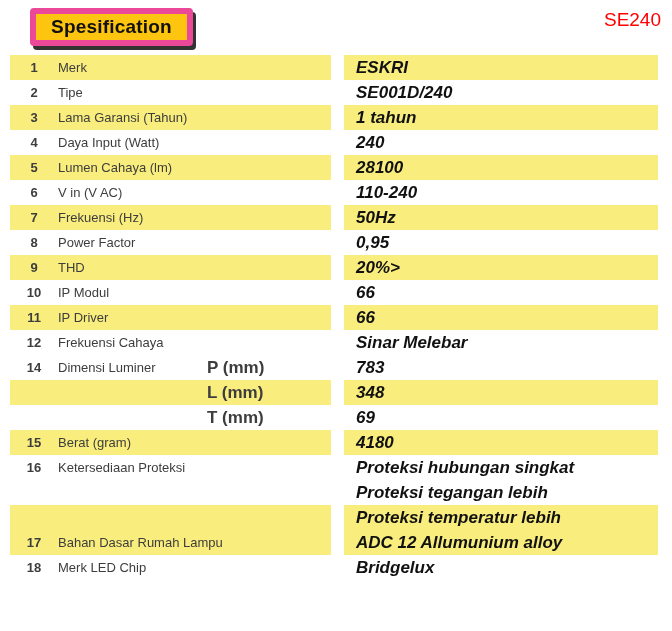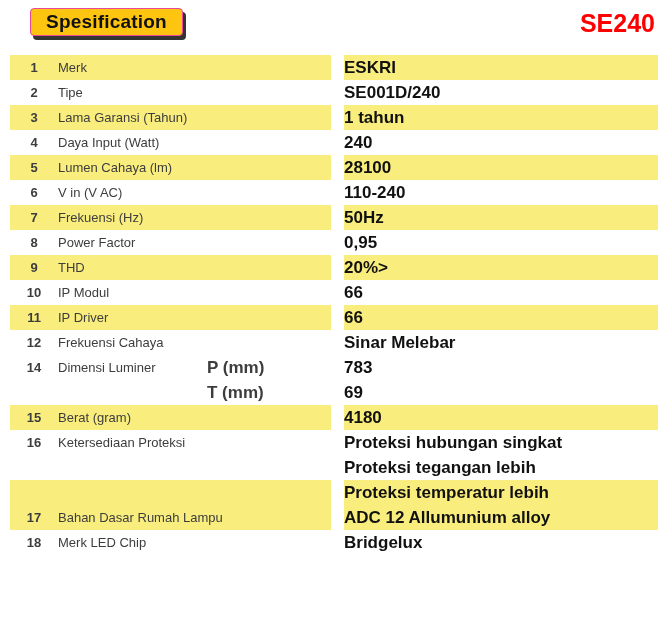--- a/index.html
+++ b/index.html
@@ -11,60 +11,61 @@
     font-family: "Liberation Sans", sans-serif;
     overflow: hidden;
   }
   .badge {
     position: absolute;
     left: 30px;
     top: 8px;
     width: 151px;
     height: 26px;
     background: var(--badge-yellow, #FDC410);
-    border: 1px solid #ec4899;
+    border: 6px solid #ec4899;
     border-radius: 4px;
     box-shadow: 3px 4px 0 var(--badge-shadow, #333333);
     display: flex;
     align-items: center;
     justify-content: center;
     font-size: 19px;
     font-weight: bold;
     color: #111111;
     letter-spacing: 0.2px;
   }
   .model {
     position: absolute;
-    right: 17px;
+    right: 11px;
     top: 9px;
-    font-size: 25px;
-    font-weight: bold;
+    font-size: 19px;
+    font-weight: normal;
     color: var(--model-red, #FF0000);
   }
   .table {
     position: absolute;
     top: 55px;
     left: 10px;
   }
   .row { display: flex; height: 25px; }
   .cell-left {
     width: 321px;
     display: flex;
     align-items: center;
     position: relative;
     background: transparent;
   }
   .cell-right {
     width: 314px;
     margin-left: 13px;
     display: flex;
     align-items: center;
-    padding-left: 0;
+    padding-left: 12px;
     box-sizing: border-box;
     background: transparent;
+    font-style: italic;
   }
   .row.shaded .cell-left,
   .row.shaded .cell-right { background: var(--row-yellow, #F9EE7D); }
   .num {
     width: 48px;
     flex: 0 0 48px;
     text-align: center;
     font-size: 13px;
     font-weight: bold;
     color: var(--label-text, #3D3D3D);
@@ -236,20 +237,30 @@
     <div class="cell-left">
       <span class="num">14</span>
       <span class="label">Dimensi Luminer</span>
       <span class="sub">P (mm)</span>
     </div>
     <div class="cell-right">
       <span class="value">783</span>
     </div>
   </div>
 
+  <div class="row shaded">
+    <div class="cell-left">
+      <span class="num"></span>
+      <span class="label"></span>
+      <span class="sub">L (mm)</span>
+    </div>
+    <div class="cell-right">
+      <span class="value">348</span>
+    </div>
+  </div>
 
   <div class="row">
     <div class="cell-left">
       <span class="num"></span>
       <span class="label"></span>
       <span class="sub">T (mm)</span>
     </div>
     <div class="cell-right">
       <span class="value">69</span>
     </div>

